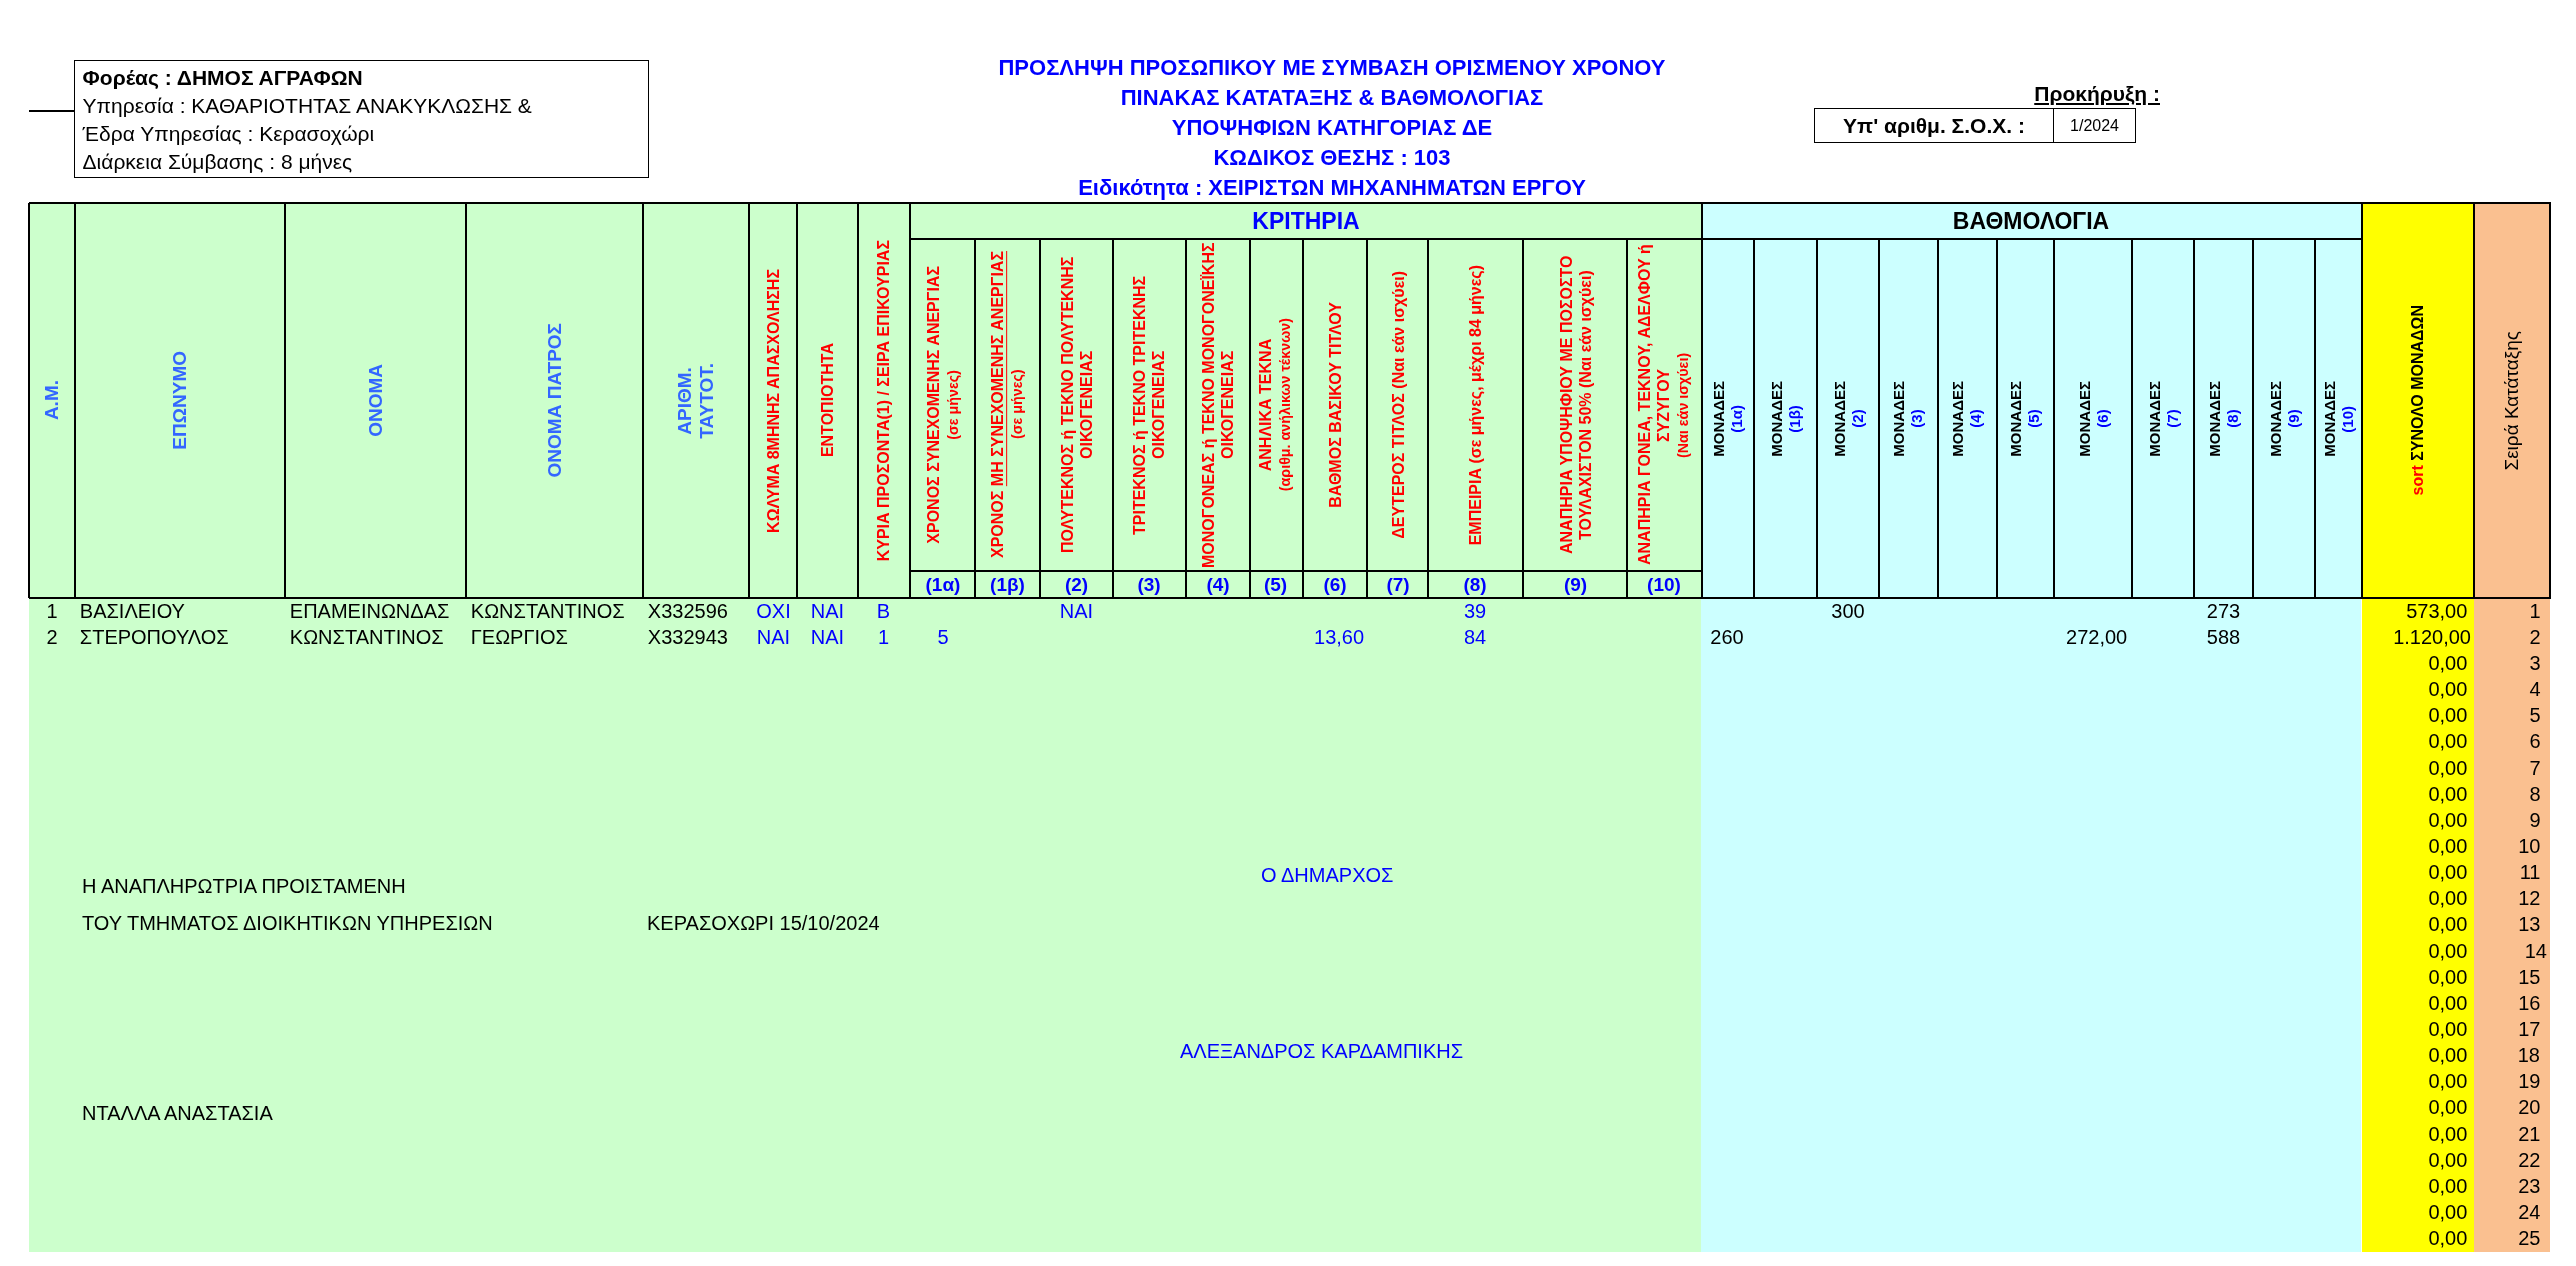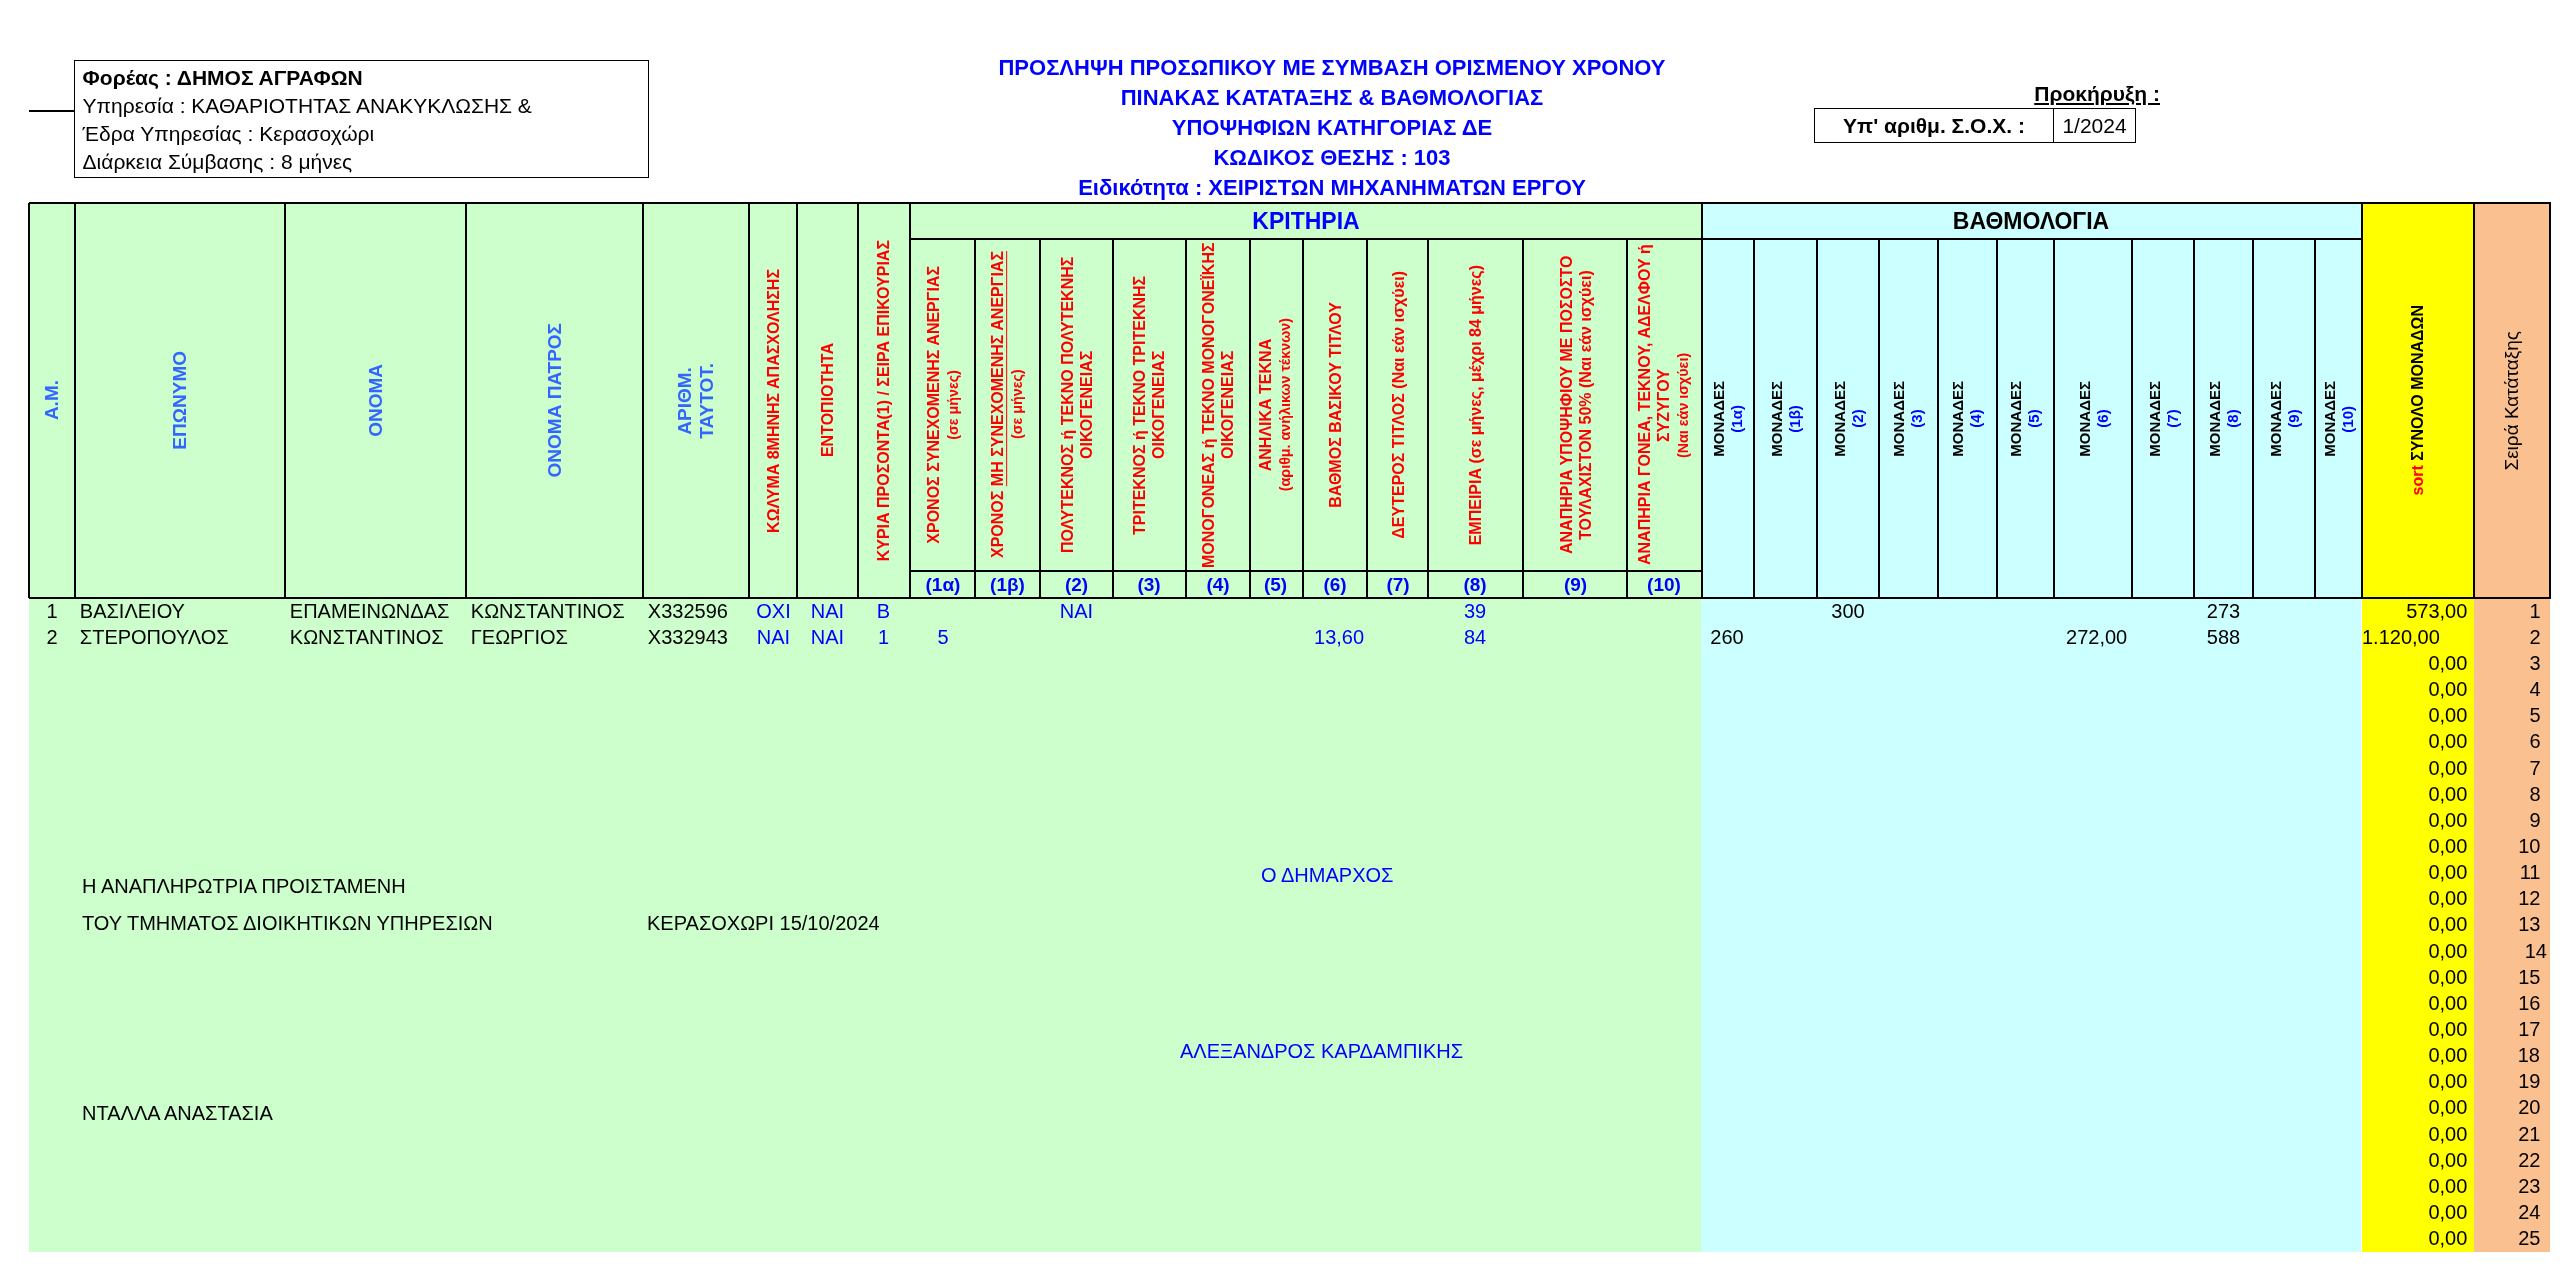--- a/index.html
+++ b/index.html
@@ -8,21 +8,21 @@
   
   #info-box{left:74px;top:60px;width:575px;height:118px;border:1.9px solid #000;padding:2.9px 7.6px;font-size:21px;line-height:28px;background:#fff;}
   #info-box .bold{font-weight:bold;}
   #stray-line{left:28.5px;top:110px;width:46px;height:1.9px;background:#000;}
   
   #title-block{left:904px;top:53px;width:856px;text-align:center;color:#0000ff;font-weight:bold;font-size:22px;line-height:30px;}
   
   #prok-heading{left:1846px;top:82px;width:314px;text-align:right;font-size:21px;font-weight:bold;text-decoration:underline;}
   #prok-box{left:1814px;top:108px;width:322px;height:35px;border:1.9px solid #000;display:flex;}
   #prok-label{width:239px;border-right:1.9px solid #000;display:flex;align-items:center;justify-content:center;font-size:21px;font-weight:bold;box-sizing:border-box;}
-  #prok-value{flex:1;display:flex;align-items:center;justify-content:center;font-size:21px;text-align:right;}
+  #prok-value{flex:1;display:flex;align-items:center;justify-content:center;font-size:16px;text-align:right;}
   
   .vcell{position:absolute;box-sizing:border-box;display:flex;align-items:center;justify-content:center;overflow:hidden;}
   .vtext{writing-mode:vertical-rl;transform:rotate(180deg);text-align:center;white-space:pre-line;}
   .hdr-blue{color:#3366ff;font-weight:bold;font-size:19px;}
   .hdr-red{color:#ff0000;font-weight:bold;font-size:16px;line-height:19px;}
   .hdr-red .note{font-size:14.3px;}
   .mon-label{color:#000;font-weight:bold;font-size:15px;line-height:18px;}
   .mon-id{color:#0000ff;font-weight:bold;font-size:15px;}
   .sort-prefix{color:#ff0000;font-weight:bold;font-size:16px;}
   .sort-rest{color:#000;font-weight:bold;font-size:16px;}
@@ -236,21 +236,21 @@
     <div class="bodycell" style="position:absolute;box-sizing:border-box;left:643px;top:624px;width:106px;height:26px;line-height:26px;text-align:left;color:#000;padding-left:4.8px;">Χ332943</div>
     <div class="bodycell" style="position:absolute;box-sizing:border-box;left:749px;top:624px;width:49px;height:26px;line-height:26px;text-align:center;color:#0000ff;">ΝΑΙ</div>
     <div class="bodycell" style="position:absolute;box-sizing:border-box;left:797px;top:624px;width:61px;height:26px;line-height:26px;text-align:center;color:#0000ff;">ΝΑΙ</div>
     <div class="bodycell" style="position:absolute;box-sizing:border-box;left:858px;top:624px;width:51px;height:26px;line-height:26px;text-align:center;color:#0000ff;">1</div>
     <div class="bodycell" style="position:absolute;box-sizing:border-box;left:1303px;top:624px;width:64px;height:26px;line-height:26px;text-align:right;color:#0000ff;padding-right:2.9px;">13,60</div>
     <div class="bodycell" style="position:absolute;box-sizing:border-box;left:1428px;top:624px;width:94px;height:26px;line-height:26px;text-align:center;color:#0000ff;">84</div>
     <div class="bodycell" style="position:absolute;box-sizing:border-box;left:910px;top:624px;width:66px;height:26px;line-height:26px;text-align:center;color:#0000ff;">5</div>
     <div class="bodycell" style="position:absolute;box-sizing:border-box;left:2054px;top:624px;width:78px;height:26px;line-height:26px;text-align:right;color:#000;padding-right:4.8px;">272,00</div>
     <div class="bodycell" style="position:absolute;box-sizing:border-box;left:2194px;top:624px;width:59px;height:26px;line-height:26px;text-align:center;color:#000;">588</div>
     <div class="bodycell" style="position:absolute;box-sizing:border-box;left:1701px;top:624px;width:52px;height:26px;line-height:26px;text-align:center;color:#000;">260</div>
-    <div class="bodycell" style="position:absolute;box-sizing:border-box;left:2362px;top:624px;width:128px;height:26px;line-height:26px;text-align:left;color:#000;padding-right:19px;">1.120,00</div>
+    <div class="bodycell" style="position:absolute;box-sizing:border-box;left:2362px;top:624px;width:128px;height:26px;line-height:26px;text-align:right;color:#000;padding-right:19px;">1.120,00</div>
     <div class="bodycell" style="position:absolute;box-sizing:border-box;left:2474px;top:624px;width:76px;height:26px;line-height:26px;text-align:right;color:#000;padding-right:9.5px;">2</div>
     <div class="bodycell" style="position:absolute;box-sizing:border-box;left:2362px;top:650px;width:112px;height:26px;line-height:26px;text-align:right;color:#000;padding-right:6.7px;">0,00</div>
     <div class="bodycell" style="position:absolute;box-sizing:border-box;left:2474px;top:650px;width:76px;height:26px;line-height:26px;text-align:right;color:#000;padding-right:9.5px;">3</div>
     <div class="bodycell" style="position:absolute;box-sizing:border-box;left:2362px;top:676px;width:112px;height:26px;line-height:26px;text-align:right;color:#000;padding-right:6.7px;">0,00</div>
     <div class="bodycell" style="position:absolute;box-sizing:border-box;left:2474px;top:676px;width:76px;height:26px;line-height:26px;text-align:right;color:#000;padding-right:9.5px;">4</div>
     <div class="bodycell" style="position:absolute;box-sizing:border-box;left:2362px;top:702px;width:112px;height:26px;line-height:26px;text-align:right;color:#000;padding-right:6.7px;">0,00</div>
     <div class="bodycell" style="position:absolute;box-sizing:border-box;left:2474px;top:702px;width:76px;height:26px;line-height:26px;text-align:right;color:#000;padding-right:9.5px;">5</div>
     <div class="bodycell" style="position:absolute;box-sizing:border-box;left:2362px;top:728px;width:112px;height:26px;line-height:26px;text-align:right;color:#000;padding-right:6.7px;">0,00</div>
     <div class="bodycell" style="position:absolute;box-sizing:border-box;left:2474px;top:728px;width:76px;height:26px;line-height:26px;text-align:right;color:#000;padding-right:9.5px;">6</div>
     <div class="bodycell" style="position:absolute;box-sizing:border-box;left:2362px;top:755px;width:112px;height:26px;line-height:26px;text-align:right;color:#000;padding-right:6.7px;">0,00</div>

